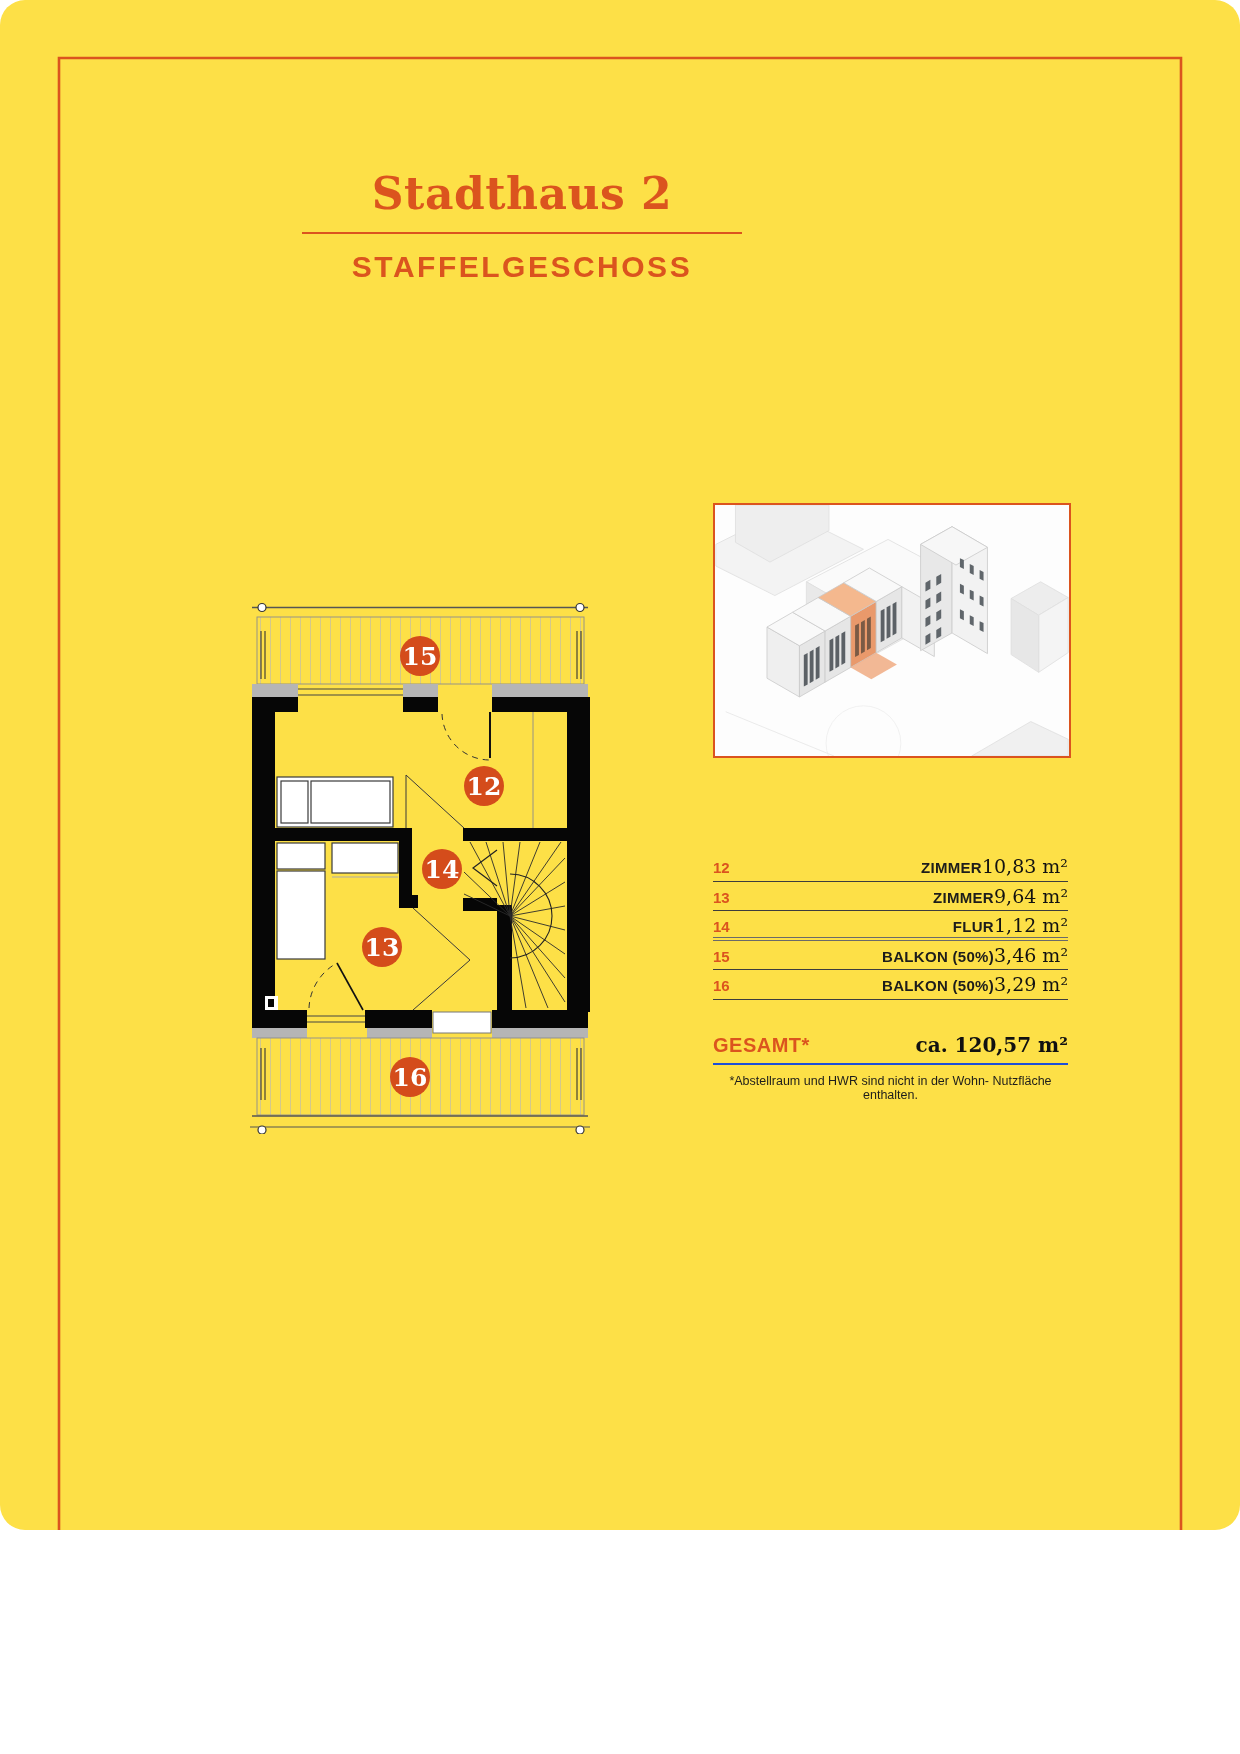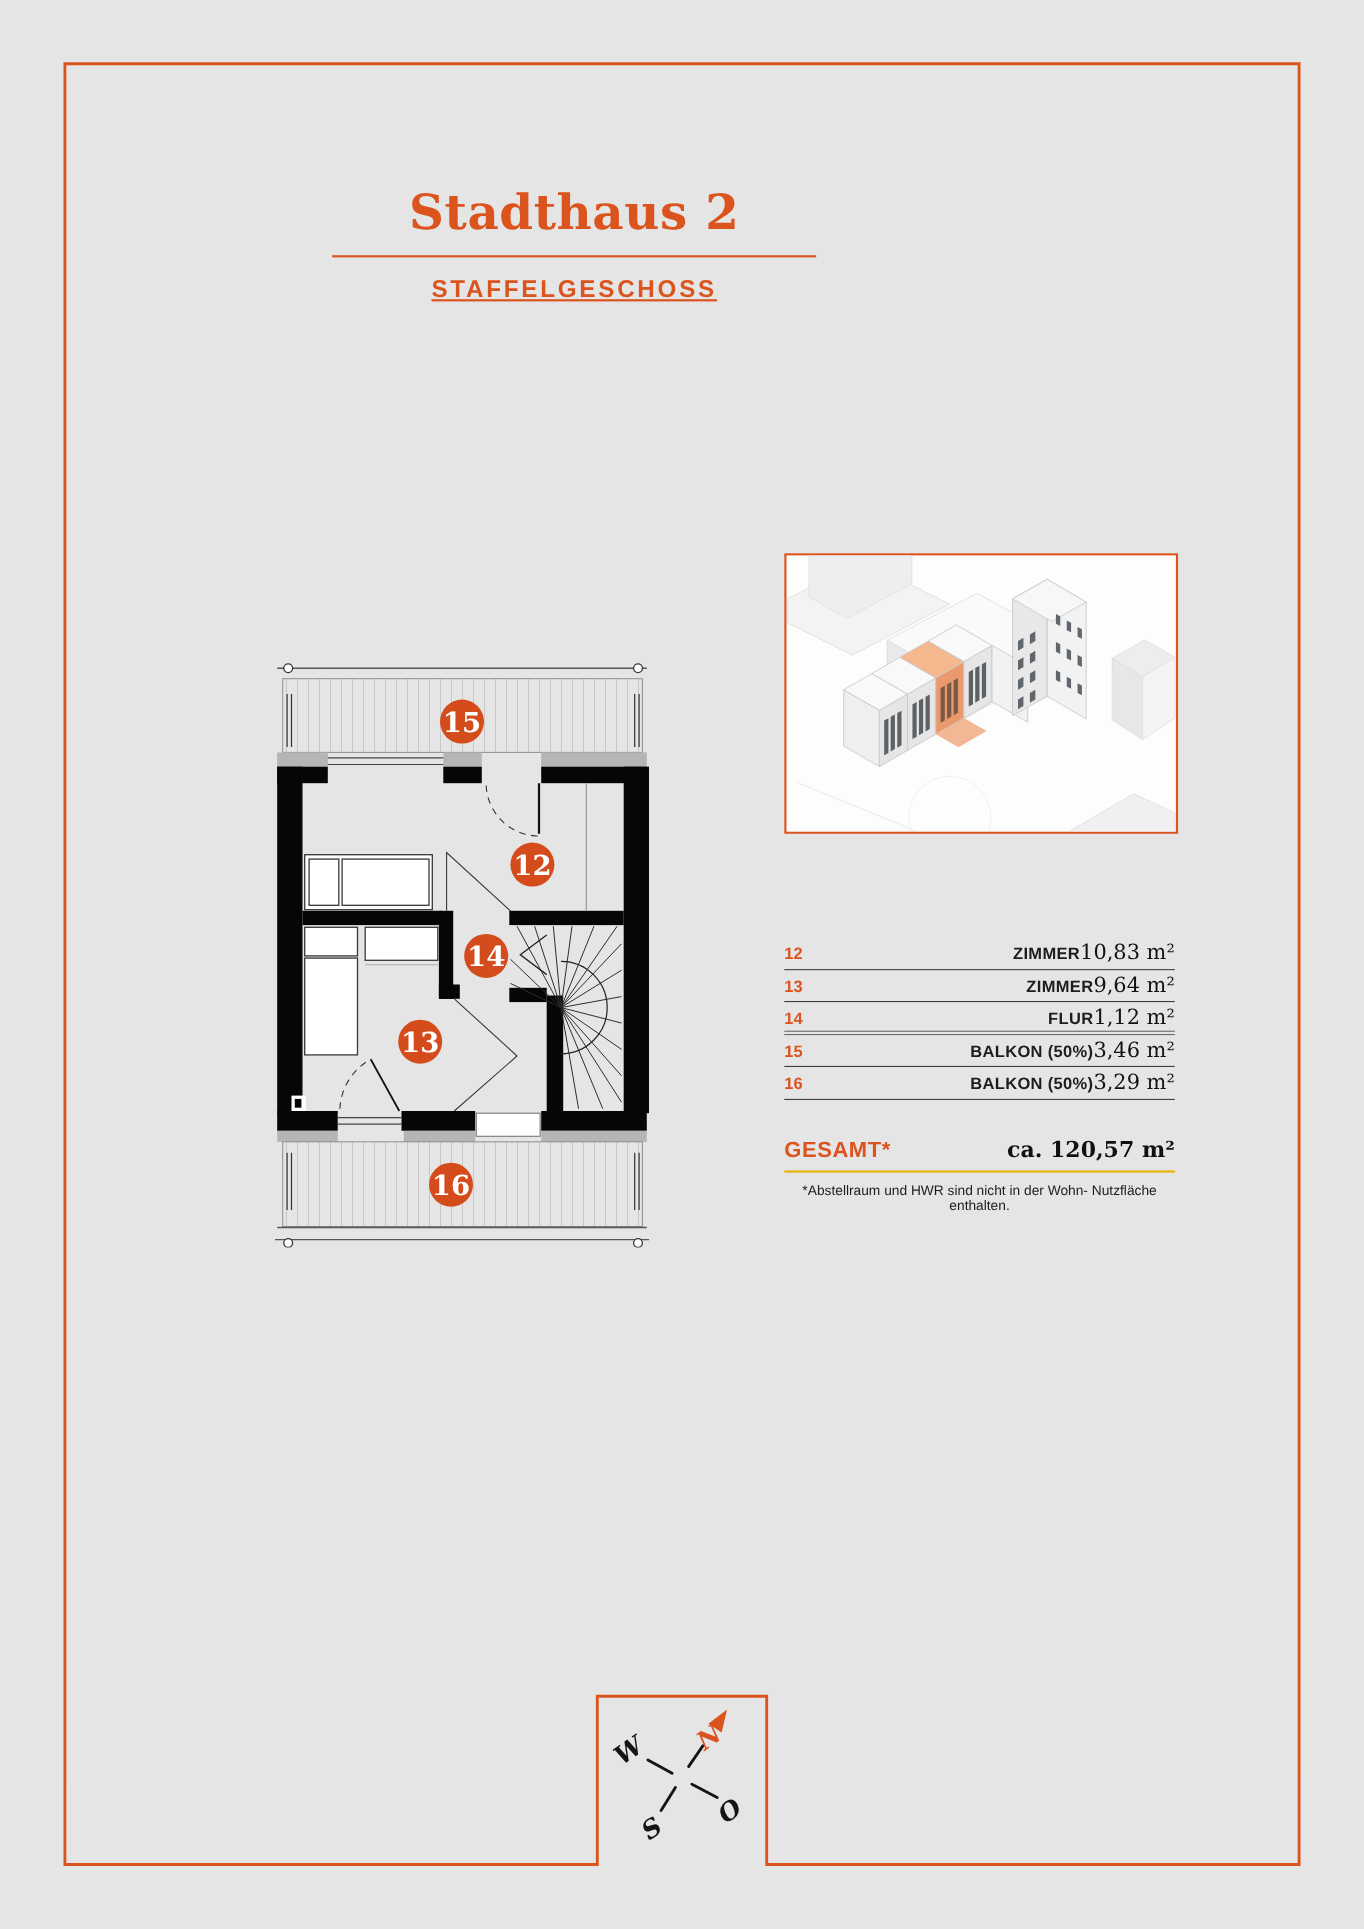--- a/index.html
+++ b/index.html
@@ -1,35 +1,35 @@
 <!DOCTYPE html>
 <html><head>
 <meta charset="utf-8">
 <style>
   html,body{margin:0;padding:0;background:#ffffff;}
-  .page{position:relative;width:1240px;height:1754px;background:#e5e5e5;overflow:hidden;
-        font-family:"Liberation Sans",sans-serif;color:#1d1d1b;}
+  .page{position:relative;width:1240px;height:1530px;background:#fde047;overflow:hidden;
+        font-family:"Liberation Sans",sans-serif;color:#1d1d1b;border-radius:25px;}
   .abs{position:absolute;}
 
   
   .header{position:absolute;left:302px;top:170px;width:440px;text-align:center;}
   .title{font-family:"DejaVu Serif",serif;font-weight:bold;font-size:44px;line-height:1.1;
          color:#DB541E;letter-spacing:.5px;}
   .title-rule{height:0;border-top:2px solid #DB541E;margin:14px 0 16px 0;}
-  .subtitle{font-size:22px;font-weight:bold;color:#DB541E;letter-spacing:2.5px;text-decoration:underline;}
+  .subtitle{font-size:30px;font-weight:bold;color:#DB541E;letter-spacing:2.5px;}
 
   
   .areas{position:absolute;left:713px;top:852px;width:355px;}
   .arow{display:flex;align-items:baseline;height:29.5px;border-bottom:1.6px solid #3d3d3d;
         padding-top:3px;box-sizing:border-box;}
   .arow.thick{border-bottom:4px double #6a6a6a;}
   .arow .num{width:33px;color:#DB541E;font-weight:bold;font-size:15px;}
   .arow .lbl{flex:1;font-weight:bold;font-size:15px;letter-spacing:.3px;color:#1d1d1b;text-align:right;}
   .arow .val{font-family:"DejaVu Serif",serif;font-weight:normal;font-size:19px;color:#111;}
-  .total-row{display:flex;align-items:baseline;margin-top:33px;border-bottom:2px solid #eab308;
+  .total-row{display:flex;align-items:baseline;margin-top:33px;border-bottom:2px solid #1d4ed8;
              padding-bottom:6px;}
   .total-lbl{flex:1;color:#DB541E;font-weight:bold;font-size:20px;letter-spacing:.5px;}
   .total-val{font-family:"DejaVu Serif",serif;font-weight:bold;font-size:20px;color:#111;}
   .footnote{margin-top:9px;font-size:12.5px;color:#1d1d1b;text-align:center;}
 
   
   .siteplan{position:absolute;left:713px;top:503px;width:358px;height:255px;
             border:2px solid #DB541E;box-sizing:border-box;background:#fdfdfd;}
   .siteplan svg{display:block;width:100%;height:100%;}
 

